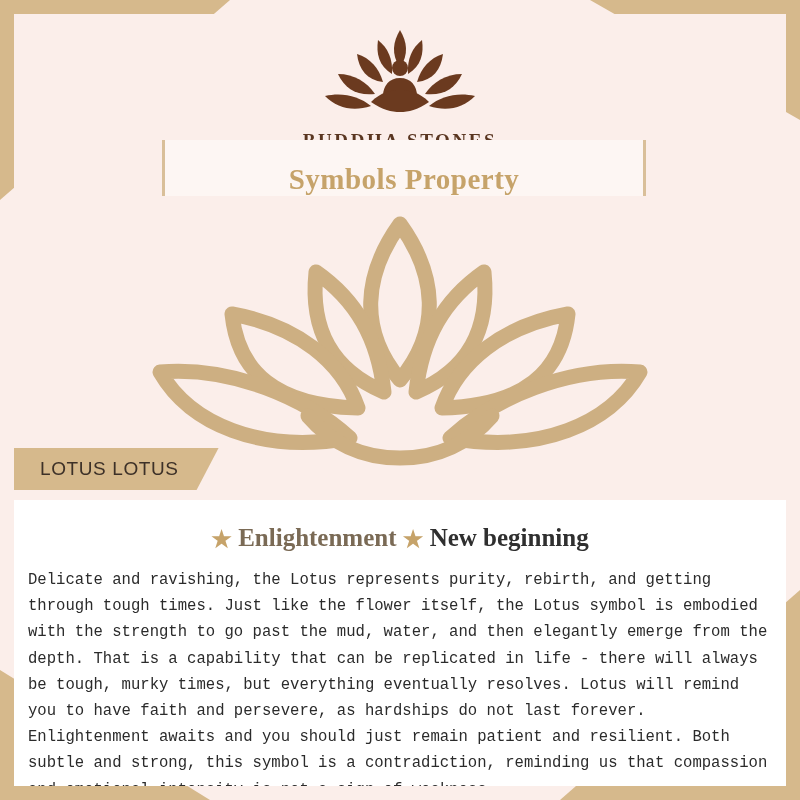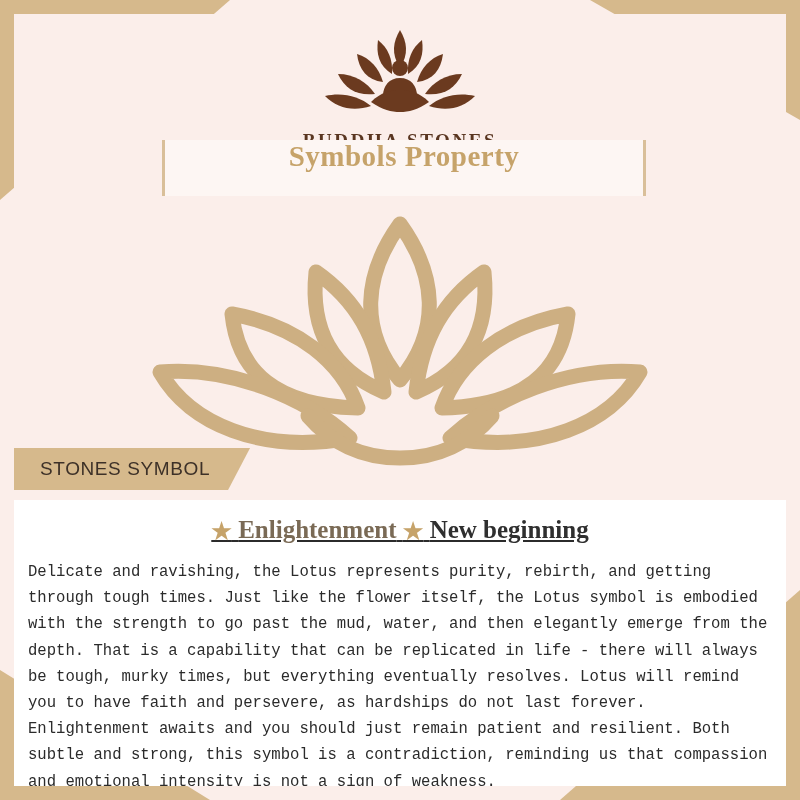--- a/index.html
+++ b/index.html
@@ -79,21 +79,21 @@
   .title-ribbon {
     position: absolute;
     top: 126px;
     left: 148px;
     width: 478px;
     height: 56px;
     background: #fdf6f3;
     border-left: 3px solid #d9bf99;
     border-right: 3px solid #d9bf99;
     display: flex;
-    align-items: flex-start;
+    align-items: flex-end;
     justify-content: center;
   }
   .title-text {
     font-family: "Liberation Serif", serif;
     font-weight: bold;
     font-size: 29px;
     color: #c6a36a;
     letter-spacing: 0.5px;
   }
   
@@ -128,28 +128,27 @@
   .panel {
     position: absolute;
     left: 0;
     top: 486px;
     width: 772px;
     height: 286px;
     background: #ffffff;
     z-index: 3;
   }
   .headline {
-    margin-top: 16px;
+    margin-top: 24px;
     text-align: center;
     font-family: "Liberation Serif", serif;
     font-weight: bold;
     font-size: 25px;
     color: #2b2b2b;
     white-space: nowrap;
-    text-decoration: underline;
   }
   .star {
     color: #c6a36a;
     font-size: 23px;
     vertical-align: -1px;
   }
   .hl-1 { color: #7a6a55; }
   .hl-2 { color: #2f2f2f; }
   .body-text {
     margin: 14px 14px 0 14px;
@@ -214,21 +213,21 @@
 
           <path d="M40 170 C70 222 140 252 230 236 C186 196 112 164 40 170 Z"></path>
           <path d="M520 170 C490 222 420 252 330 236 C374 196 448 164 520 170 Z"></path>
 
           <path d="M188 214 C214 244 244 256 280 256 C316 256 346 244 372 214"></path>
         </g>
       </svg>
     </div>
 
     <div class="tag">
-      <span class="tag-text">STONES SYMBOL</span>
+      <span class="tag-text">LOTUS LOTUS</span>
     </div>
 
     <div class="panel">
       <div class="headline">
         <span class="star">★</span>
         <span class="hl-1">Enlightenment</span>
         <span class="star">★</span>
         <span class="hl-2">New beginning</span>
       </div>
       <div class="body-text">Delicate and ravishing, the Lotus represents purity, rebirth, and getting through tough times. Just like the flower itself, the Lotus symbol is embodied with the strength to go past the mud, water, and then elegantly emerge from the depth. That is a capability that can be replicated in life - there will always be tough, murky times, but everything eventually resolves. Lotus will remind you to have faith and persevere, as hardships do not last forever. Enlightenment awaits and you should just remain patient and resilient. Both subtle and strong, this symbol is a contradiction, reminding us that compassion and emotional intensity is not a sign of weakness.</div>

